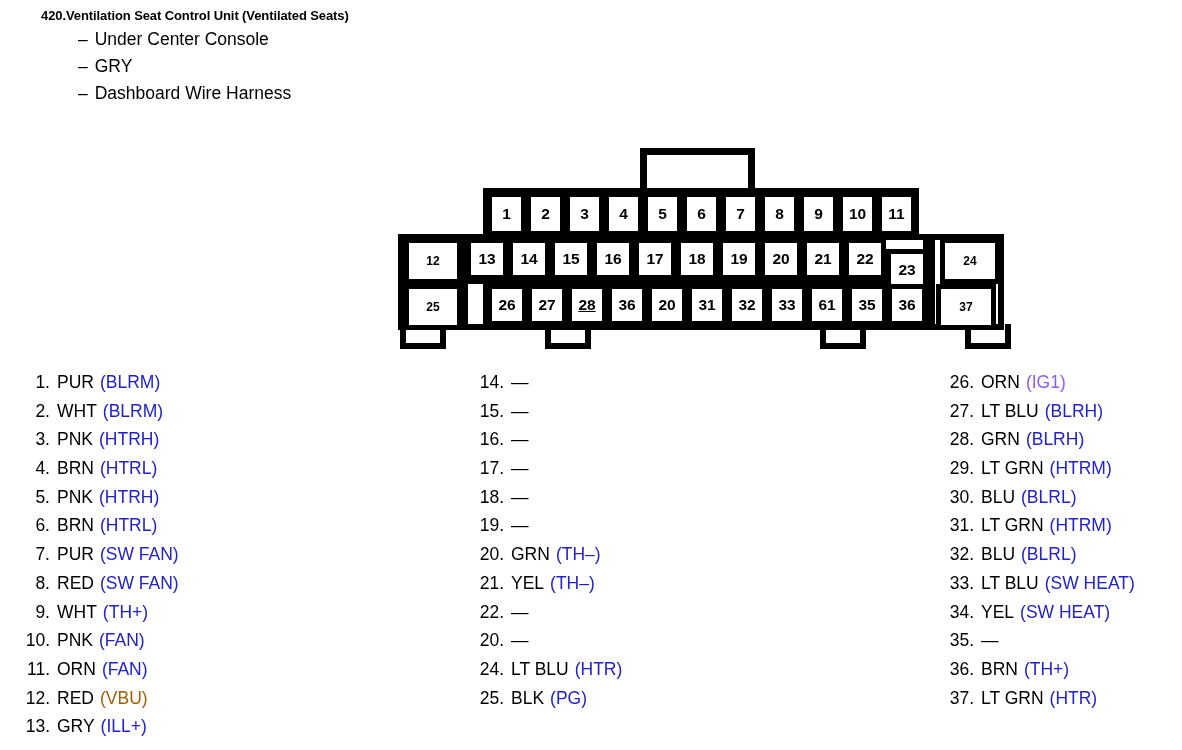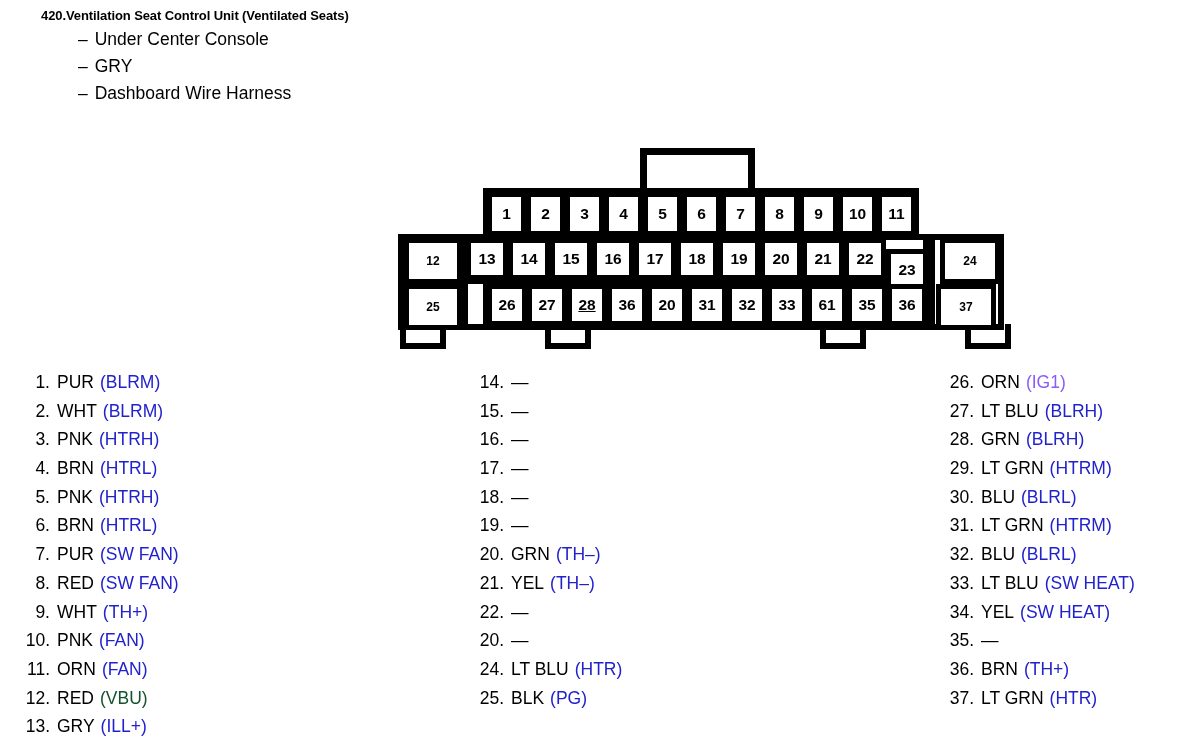--- a/index.html
+++ b/index.html
@@ -267,21 +267,21 @@
       <span class="sig" style="color: rgb(34, 34, 204);">(FAN)</span>
     </div>
     <div class="pin-entry">
       <span class="num">11.</span>
       <span class="wire">ORN</span>
       <span class="sig" style="color: rgb(34, 34, 204);">(FAN)</span>
     </div>
     <div class="pin-entry">
       <span class="num">12.</span>
       <span class="wire">RED</span>
-      <span class="sig" style="color: #14532d; text-align: right;">(VBU)</span>
+      <span class="sig" style="color: #a16207; text-align: right;">(VBU)</span>
     </div>
     <div class="pin-entry">
       <span class="num">13.</span>
       <span class="wire">GRY</span>
       <span class="sig" style="color: rgb(34, 34, 204);">(ILL+)</span>
     </div>
   </div>
 <div class="pin-column" id="pin-column-2">
     <div class="pin-entry empty">
       <span class="num">14.</span>

